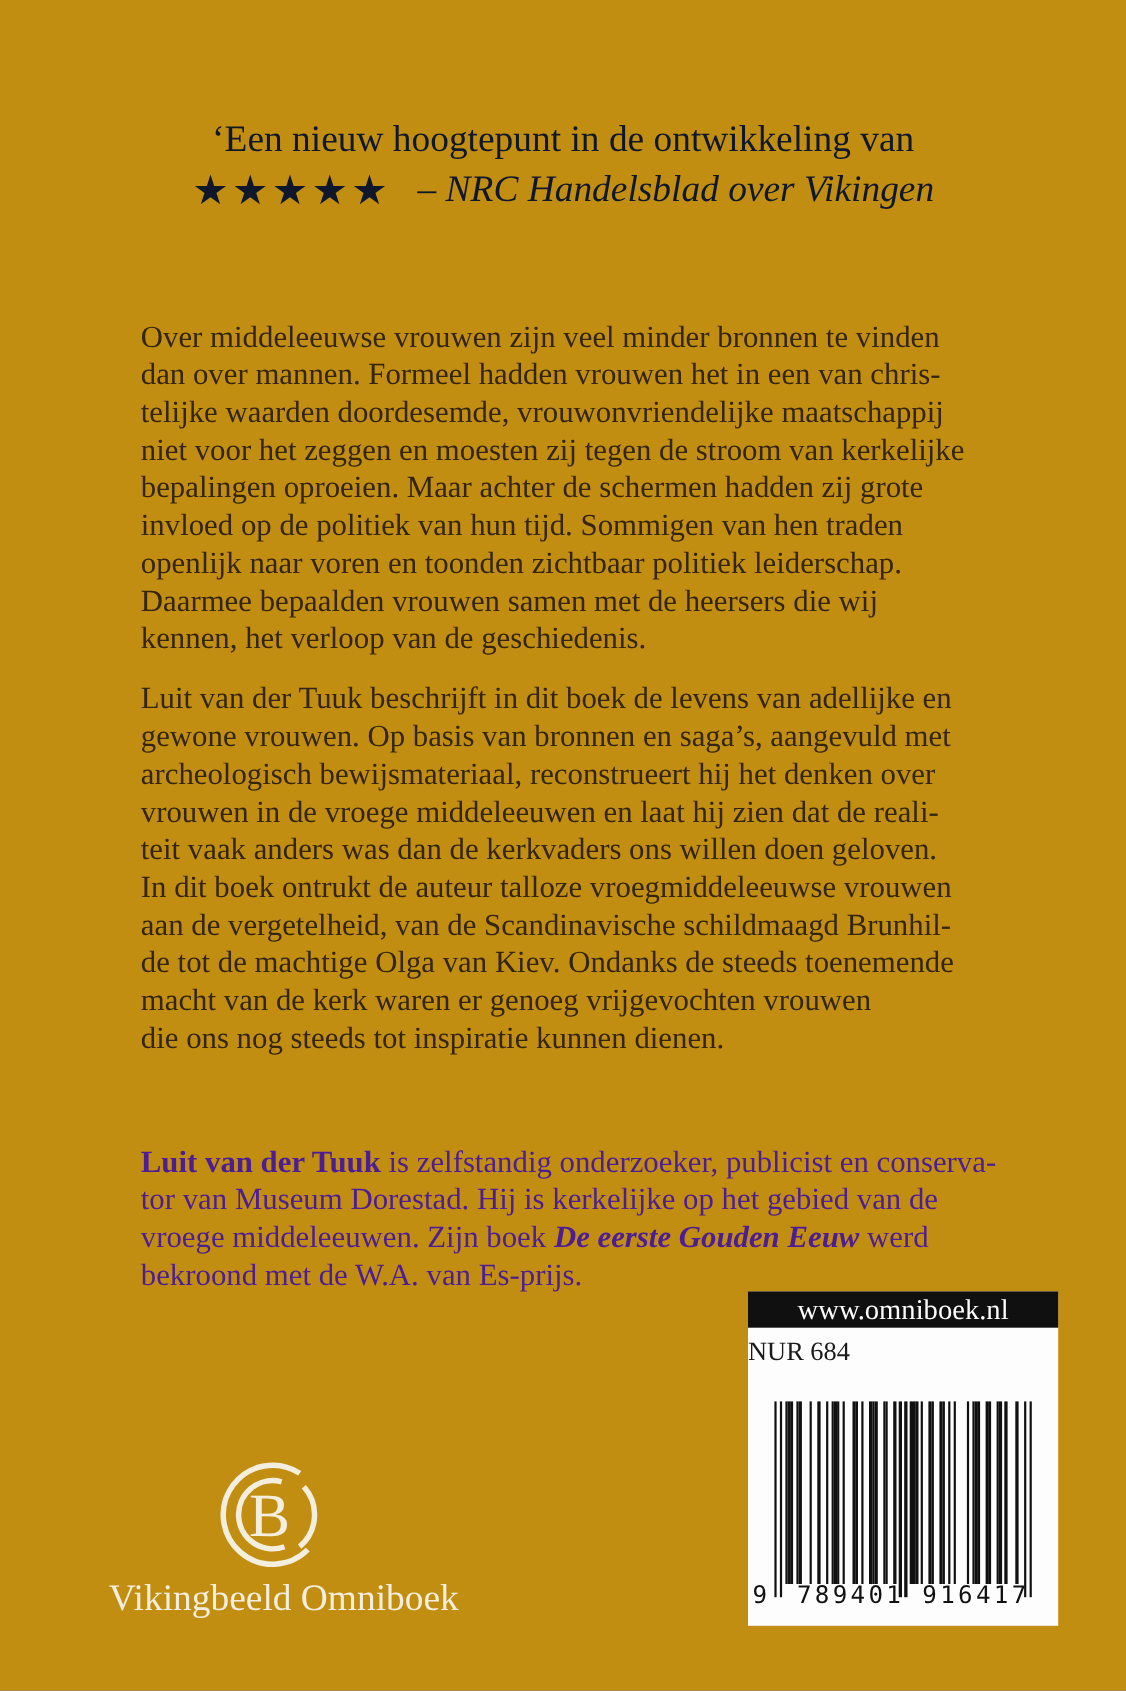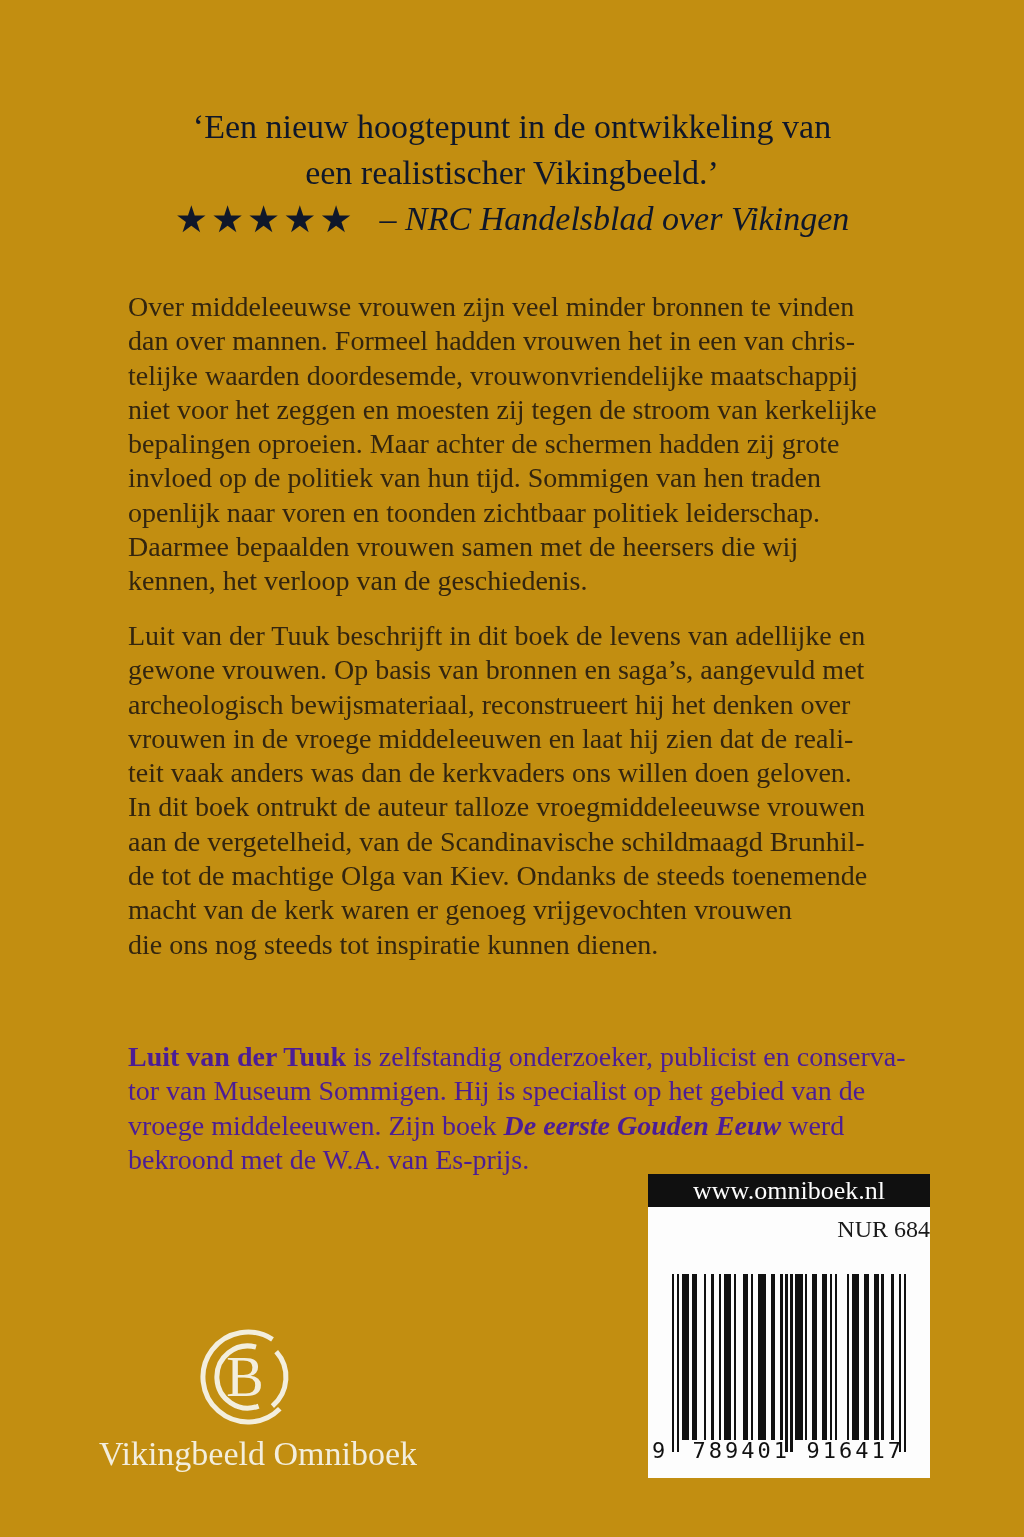--- a/index.html
+++ b/index.html
@@ -31,30 +31,30 @@
   .bio .italic { font-style:italic;font-weight:bold; }
   
   .logo-svg { position:absolute; left:198px; top:1322px; }
   .publisher-name {
     position:absolute; left:58px; top:1432px; width:400px;
     text-align:center; color:#f3eedd; font-size:34px; line-height:44px;
     white-space:nowrap;
   }
   
   .barcode-box {
-    position:absolute; left:648px; top:1174px; width:282px; height:304px;
+    position:absolute; left:680px; top:1174px; width:282px; height:304px;
     background:#fdfdfd;
   }
   .bc-header {
     position:absolute; left:0; top:0; width:100%; height:33px;
     background:#101010; color:#fdfdfd; text-align:center;
     font-size:26px; line-height:33px;
   }
   .bc-nur {
-    position:absolute; left:0; top:42px; width:100%; text-align:right;
+    position:absolute; left:0; top:42px; width:100%; text-align:left;
     color:#1a1a1a; font-size:24px; line-height:26px;
   }
   .bc-isbn {
     position:absolute; left:0; top:66px; width:100%; text-align:center;
     color:#1a1a1a; font-size:25px; line-height:28px;
   }
   .bc-bars { position:absolute; left:24px; top:100px; width:234px; height:178px; }
   .bar { position:absolute; top:0; height:166px; background:#111; }
   .bar.guard { height:178px; }
   .bc-digits {
@@ -66,21 +66,20 @@
   .bc-digits .d1 { left:12px;  width:106px; text-align:right; letter-spacing:3px; }
   .bc-digits .d2 { left:126px; width:106px; text-align:right; letter-spacing:3px; }
 </style>
 </head>
 <body>
 
 <div class="page">
 
   <div class="quote-block">
     <div>‘Een nieuw hoogtepunt in de ontwikkeling van</div>
-    <div>een realistischer Vikingbeeld.’</div>
     <div>
       <span class="stars">★★★★★</span><span class="attrib">– NRC Handelsblad over Vikingen</span>
     </div>
   </div>
 
   <div class="textblock p1">
     <div>Over middeleeuwse vrouwen zijn veel minder bronnen te vinden</div>
     <div>dan over mannen. Formeel hadden vrouwen het in een van chris-</div>
     <div>telijke waarden doordesemde, vrouwonvriendelijke maatschappij</div>
     <div>niet voor het zeggen en moesten zij tegen de stroom van kerkelijke</div>
@@ -99,21 +98,21 @@
     <div>teit vaak anders was dan de kerkvaders ons willen doen geloven.</div>
     <div>In dit boek ontrukt de auteur talloze vroegmiddeleeuwse vrouwen</div>
     <div>aan de vergetelheid, van de Scandinavische schildmaagd Brunhil-</div>
     <div>de tot de machtige Olga van Kiev. Ondanks de steeds toenemende</div>
     <div>macht van de kerk waren er genoeg vrijgevochten vrouwen</div>
     <div>die ons nog steeds tot inspiratie kunnen dienen.</div>
   </div>
 
   <div class="textblock bio">
     <div><span class="bold">Luit van der Tuuk</span><span> is zelfstandig onderzoeker, publicist en conserva-</span></div>
-    <div>tor van Museum Sommigen. Hij is specialist op het gebied van de</div>
+    <div>tor van Museum Dorestad. Hij is kerkelijke op het gebied van de</div>
     <div><span>vroege middeleeuwen. Zijn boek </span><span class="italic">De eerste Gouden Eeuw</span><span> werd</span></div>
     <div>bekroond met de W.A. van Es-prijs.</div>
   </div>
 
   <svg class="logo-svg" width="100" height="110" viewBox="0 0 100 110">
     <path d="M 74.5 17.3 A 45 45 0 1 0 81.8 86.8" fill="none" stroke="#f3eedd" stroke-width="5"></path>
     <path d="M 58 25.1 A 31 31 0 1 0 60.6 84.1" fill="none" stroke="#f3eedd" stroke-width="5"></path>
     <path d="M 78.2 29.6 A 38 38 0 0 1 74.4 84.1" fill="none" stroke="#f3eedd" stroke-width="5"></path>
     <text x="47" y="74" text-anchor="middle" font-size="56" font-family="Liberation Serif, DejaVu Serif, serif" fill="#f3eedd">B</text>
   </svg>

